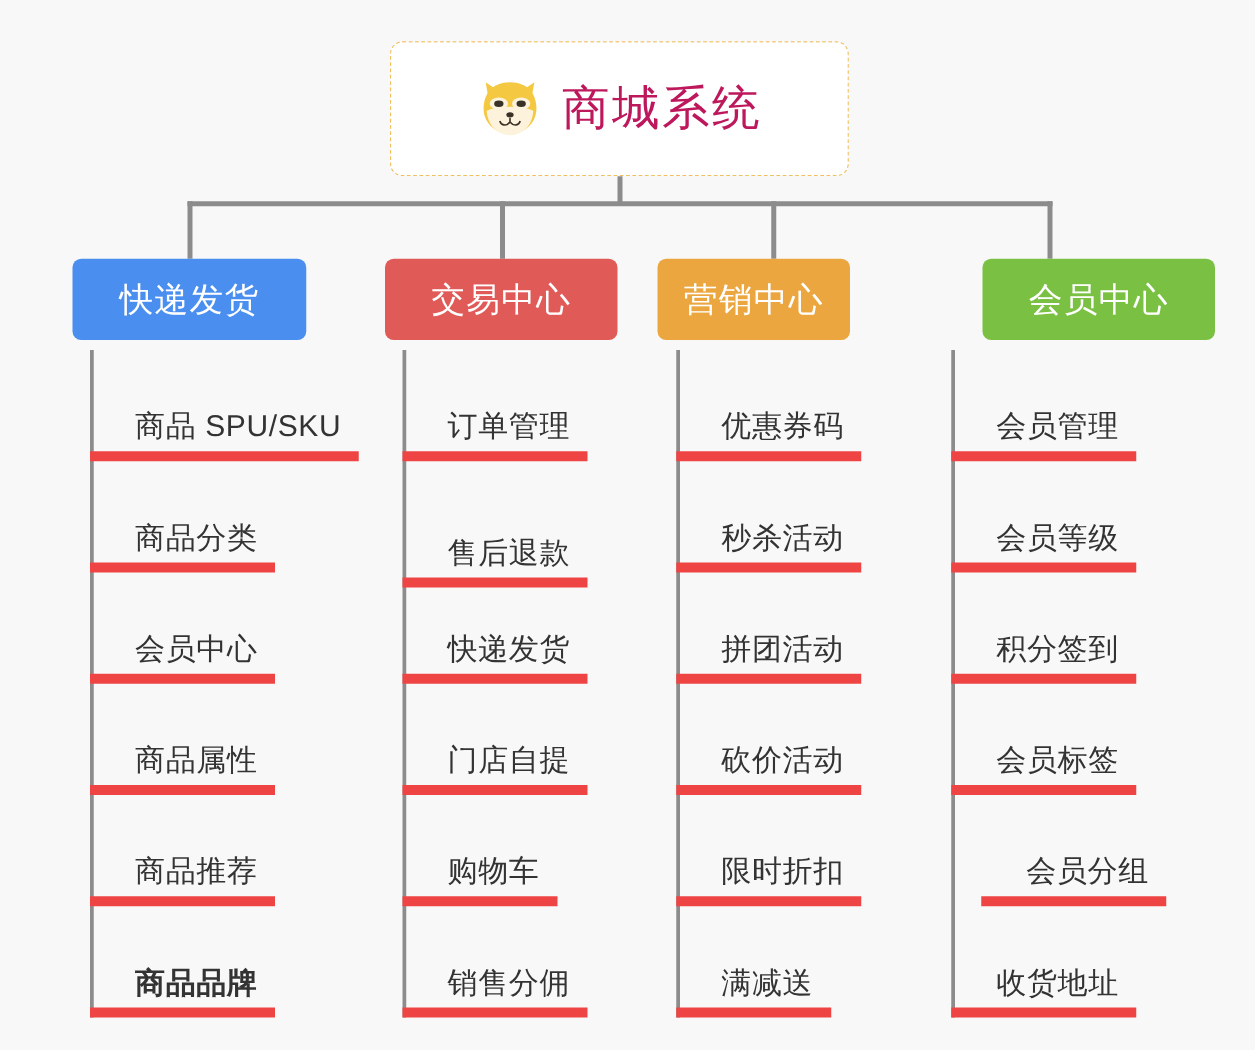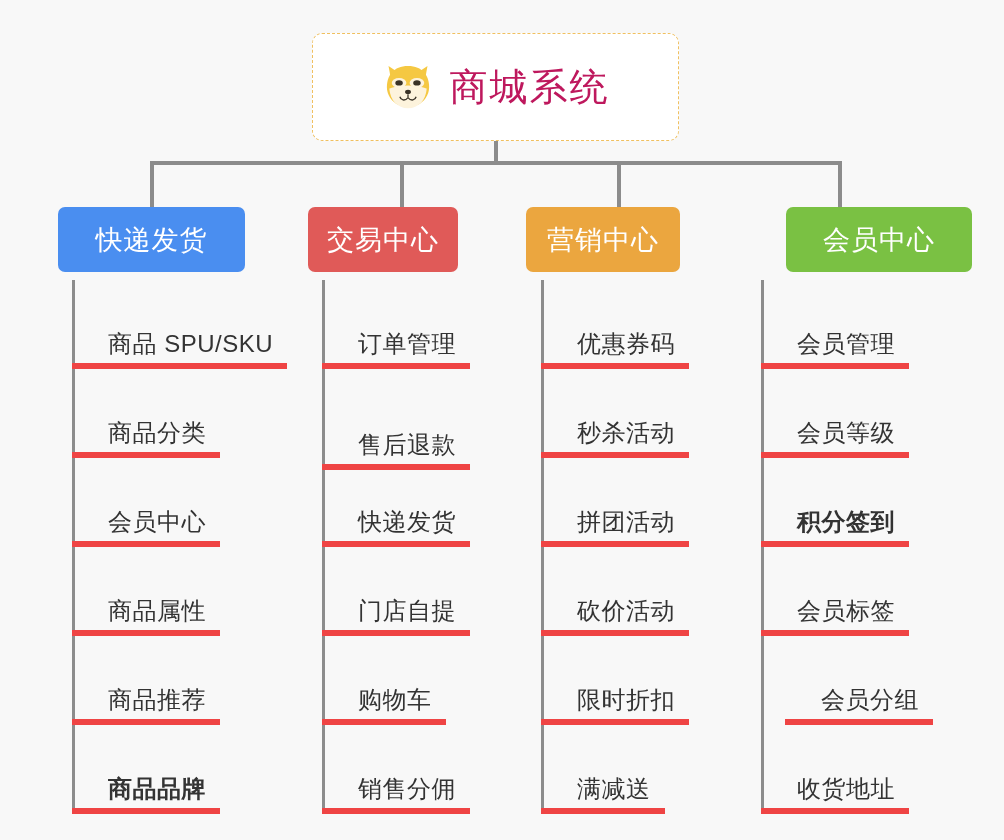--- a/index.html
+++ b/index.html
@@ -86,21 +86,21 @@
   }
   .leaf-item {
     position: absolute;
     left: 0;
     height: 89px;
     display: flex;
     align-items: flex-end;
     box-sizing: border-box;
   }
   .leaf-underline {
-    border-bottom: 6px solid #ef4444;
+    border-bottom: 8px solid #ef4444;
     padding: 0 14px 6px 36px;
     white-space: nowrap;
   }
   .leaf-label {
     font-size: 24px;
     color: #333333;
     line-height: 1.1;
     letter-spacing: 0.5px;
   }
 </style>
@@ -161,21 +161,21 @@
       <span class="leaf-underline"><span class="leaf-label">商品属性</span></span>
     </div>
     <div class="leaf-item" style="top:356px;">
       <span class="leaf-underline"><span class="leaf-label">商品推荐</span></span>
     </div>
     <div class="leaf-item" style="top:445px;font-weight:bold;">
       <span class="leaf-underline"><span class="leaf-label">商品品牌</span></span>
     </div>
   </div>
 
-  <div class="cat-box" style="left:308px; top:207px; width:150px; background:#e05a58;">
+  <div class="cat-box" style="left:308px; top:207px; width:186px; background:#e05a58;">
     <span>交易中心</span>
   </div>
   <div class="leaf-col" style="left:322px;">
     <div class="leaf-rail" style="height:534px;"></div>
     <div class="leaf-item" style="top:0px;">
       <span class="leaf-underline"><span class="leaf-label">订单管理</span></span>
     </div>
     <div class="leaf-item" style="top:89px;margin-top:12px;">
       <span class="leaf-underline"><span class="leaf-label">售后退款</span></span>
     </div>
@@ -222,21 +222,21 @@
     <span>会员中心</span>
   </div>
   <div class="leaf-col" style="left:761px;">
     <div class="leaf-rail" style="height:534px;"></div>
     <div class="leaf-item" style="top:0px;">
       <span class="leaf-underline"><span class="leaf-label">会员管理</span></span>
     </div>
     <div class="leaf-item" style="top:89px;">
       <span class="leaf-underline"><span class="leaf-label">会员等级</span></span>
     </div>
-    <div class="leaf-item" style="top:178px;font-weight:bold;">
+    <div class="leaf-item" style="top:178px;">
       <span class="leaf-underline"><span class="leaf-label">积分签到</span></span>
     </div>
     <div class="leaf-item" style="top:267px;">
       <span class="leaf-underline"><span class="leaf-label">会员标签</span></span>
     </div>
     <div class="leaf-item" style="top:356px;padding-left:24px;">
       <span class="leaf-underline"><span class="leaf-label">会员分组</span></span>
     </div>
     <div class="leaf-item" style="top:445px;">
       <span class="leaf-underline"><span class="leaf-label">收货地址</span></span>

